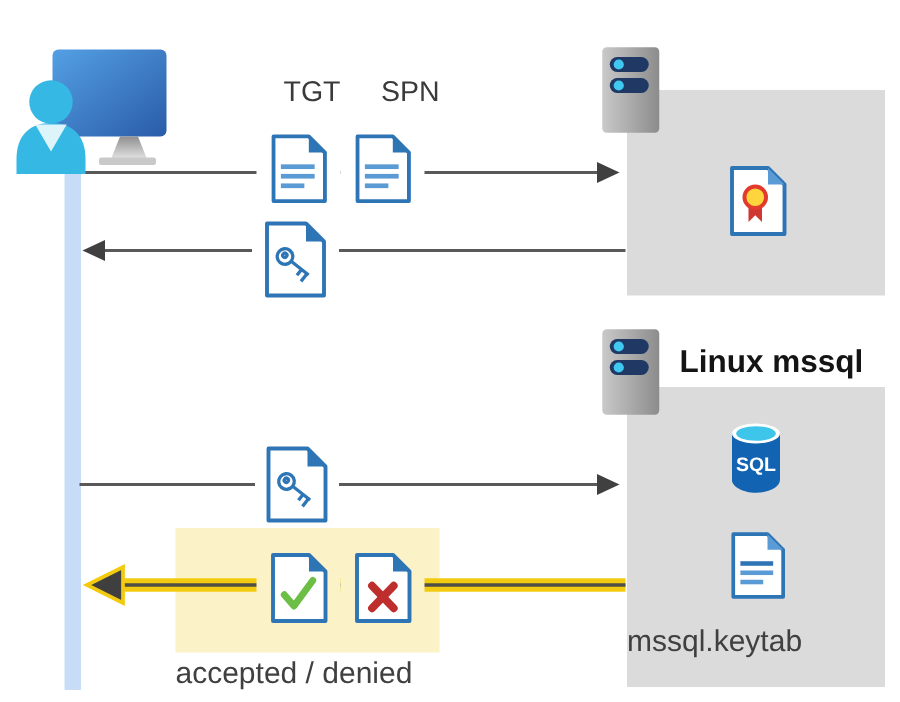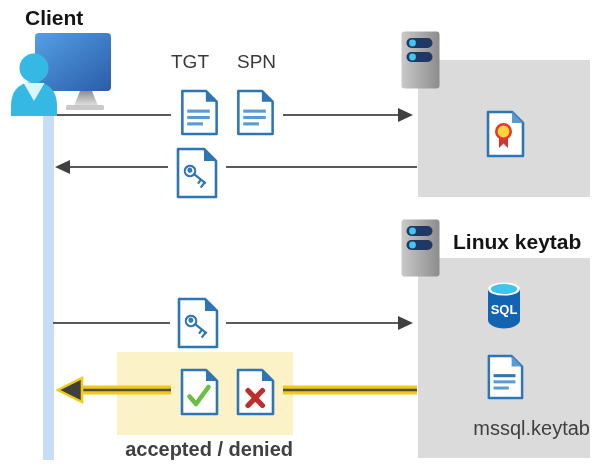--- a/index.html
+++ b/index.html
@@ -10,22 +10,22 @@
   .abs{position:absolute;}
   .graybox{background:#DBDBDB;z-index:1;}
   .highlight-box{background:#FBF2C7;z-index:1;}
   .lifeline{background:#C7DCF7;z-index:1;}
   .arrow-layer{left:0;top:0;width:600px;height:468px;z-index:2;pointer-events:none;}
   .icon-wrap{display:flex;align-items:center;justify-content:center;z-index:3;}
   .icon-wrap.on-white{background:#ffffff;}
   .icon-wrap.on-yellow{background:#FBF2C7;}
   .iconlayer{z-index:3;}
   .title{font-weight:700;color:#141414;font-size:21px;line-height:1.32;z-index:4;position:absolute;}
-  .small-label{color:#3A3A3A;font-size:19px;z-index:4;position:absolute;text-align:left;}
-  .file-label{color:#404040;font-size:20px;z-index:4;position:absolute;text-align:right;}
+  .small-label{color:#3A3A3A;font-size:19px;z-index:4;position:absolute;text-align:right;}
+  .file-label{color:#404040;font-size:20px;z-index:4;position:absolute;text-align:left;}
 </style>
 </head>
 <body>
 
 <div class="canvas">
 
   <div class="abs graybox" style="left:418px;top:60px;width:172px;height:137px;"></div>
   <div class="abs graybox" style="left:418px;top:258px;width:172px;height:200px;"></div>
   <div class="abs highlight-box" style="left:117px;top:352px;width:176px;height:83px;"></div>
   <div class="abs lifeline" style="left:43px;top:92px;width:11px;height:368px;"></div>
@@ -173,20 +173,19 @@
     <svg width="40" height="48" viewBox="0 0 40 48">
       <path d="M3 2 H27 L38 13 V46 H3 Z" fill="#fff" stroke="#2E75B6" stroke-width="2.6" stroke-linejoin="round"></path>
       <path d="M27 2 V13 H38 Z" fill="#2E75B6"></path>
       <g stroke="#BE2E2C" stroke-width="5.2" stroke-linecap="round">
         <line x1="13" y1="22.5" x2="27.5" y2="37.5"></line>
         <line x1="27.5" y1="22.5" x2="13" y2="37.5"></line>
       </g>
     </svg>
   </div>
 
-  <div class="title" style="left:25px;top:4px;">Client</div>
-  <div class="title" style="left:453px;top:228px;width:140px;">Linux keytab</div>
+  <div class="title" style="left:453px;top:228px;width:140px;">Linux mssql</div>
   <div class="small-label" style="left:171px;top:51px;width:56px;">TGT</div>
   <div class="small-label" style="left:237px;top:51px;width:56px;">SPN</div>
   <div class="file-label" style="left:418px;top:417px;width:172px;">mssql.keytab</div>
-  <div class="file-label" style="left:117px;top:438px;width:176px;font-weight:bold;">accepted / denied</div>
+  <div class="file-label" style="left:117px;top:438px;width:176px;">accepted / denied</div>
 
 </div>
 
 </body></html>

